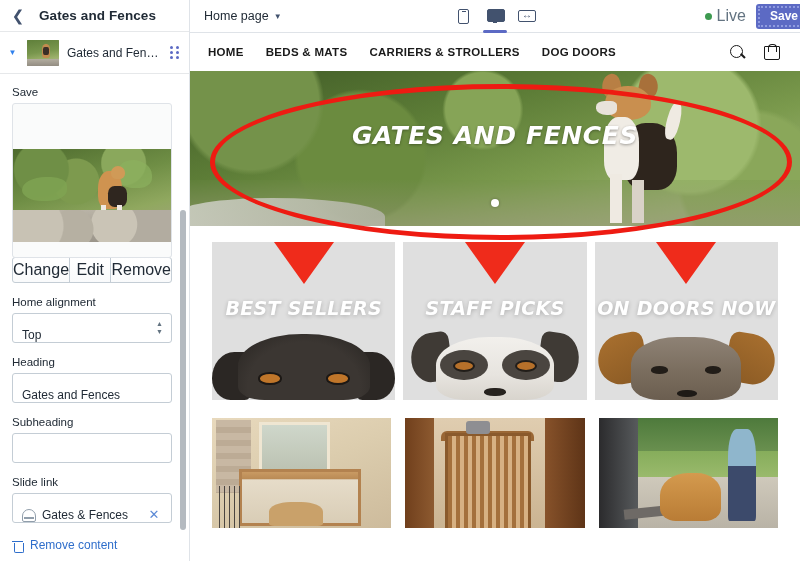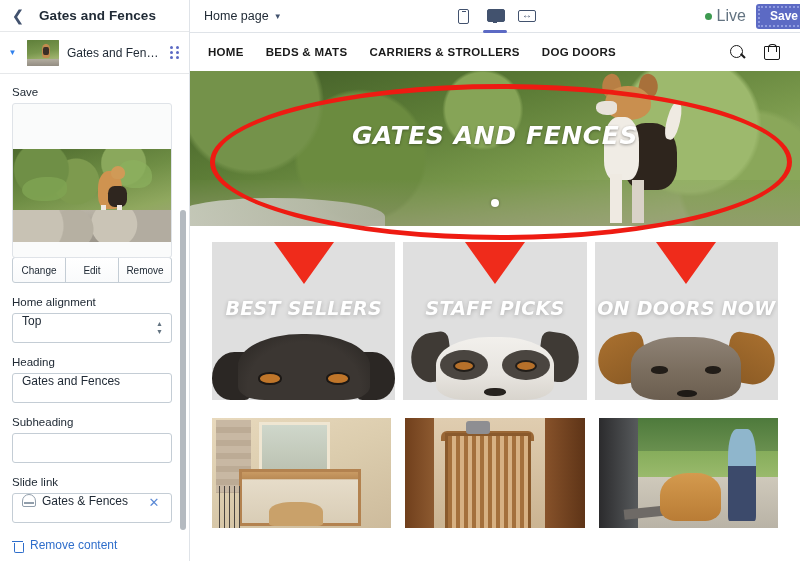--- a/index.html
+++ b/index.html
@@ -131,34 +131,34 @@
         radial-gradient(circle at 64% 45%, #cac4b6 0 22%, transparent 23%),
         radial-gradient(circle at 88% 62%, #b2aca0 0 20%, transparent 21%),
         linear-gradient(180deg,#b9b3a6,#9b958a);
   }
 
   .btn-group { display: flex; width: 160px; margin-top: -1px; }
   .btn-group .btn {
     flex: 1; height: 26px;
     border: 1px solid #c4cdd5;
     background: linear-gradient(180deg,#ffffff,#f9fafb);
-    font-size: 10px; color: #212b36;
+    font-size: 16px; color: #212b36;
     display: flex; align-items: center; justify-content: center;
     cursor: pointer;
     margin-left: -1px;
   }
   .btn-group .btn:first-child { margin-left: 0; border-radius: 3px 0 0 3px; }
   .btn-group .btn:last-child  { border-radius: 0 3px 3px 0; }
 
   .field-block { margin-top: 13px; }
   .select-box, .text-input, .link-input {
     width: 160px; height: 30px;
     border: 1px solid #c4cdd5; border-radius: 3px;
     background: #fff;
-    display: flex; align-items: flex-start;
+    display: flex; align-items: flex-end;
     padding: 0 9px;
     font-size: 12px; color: #212b36;
     position: relative;
     cursor: text;
   }
   .select-box { cursor: pointer; }
   .select-arrows {
     position: absolute; right: 8px; top: 50%; transform: translateY(-50%);
     display: flex; flex-direction: column; align-items: center; gap: 2px;
     color: #637381; line-height: 0;

